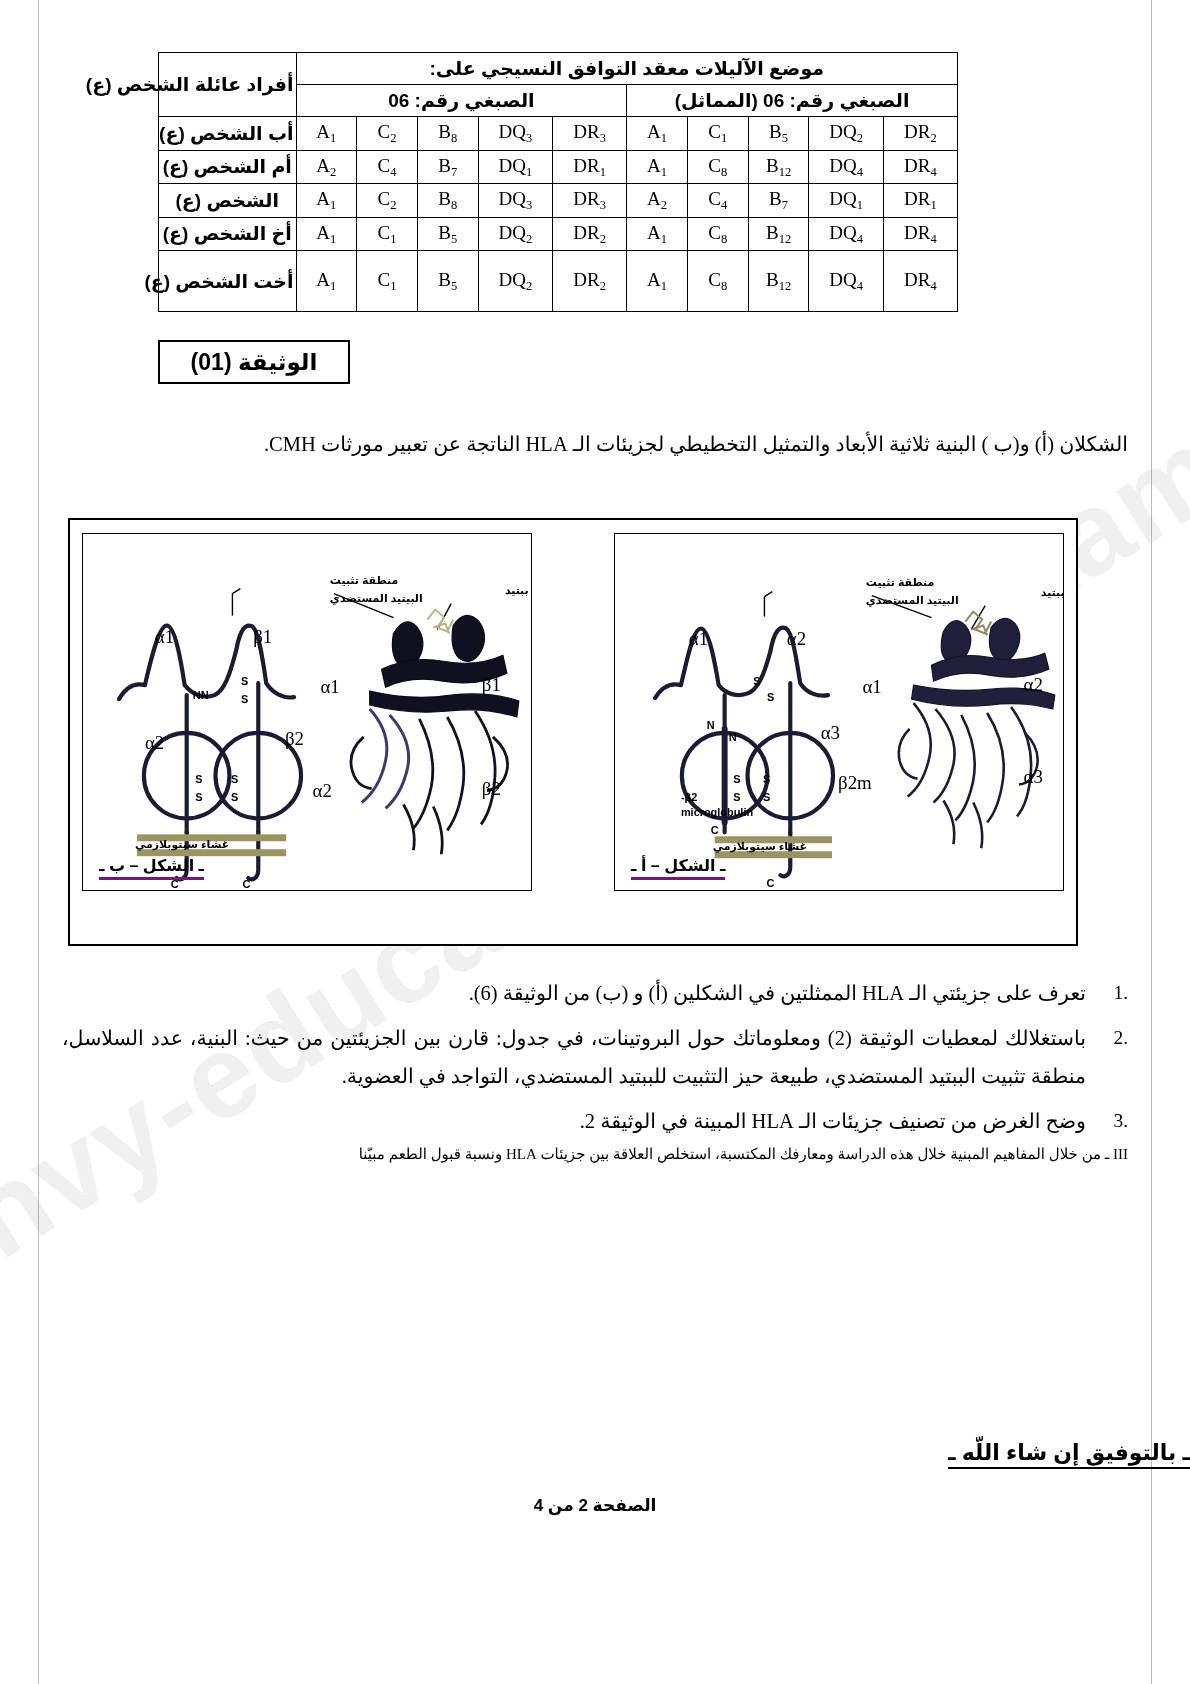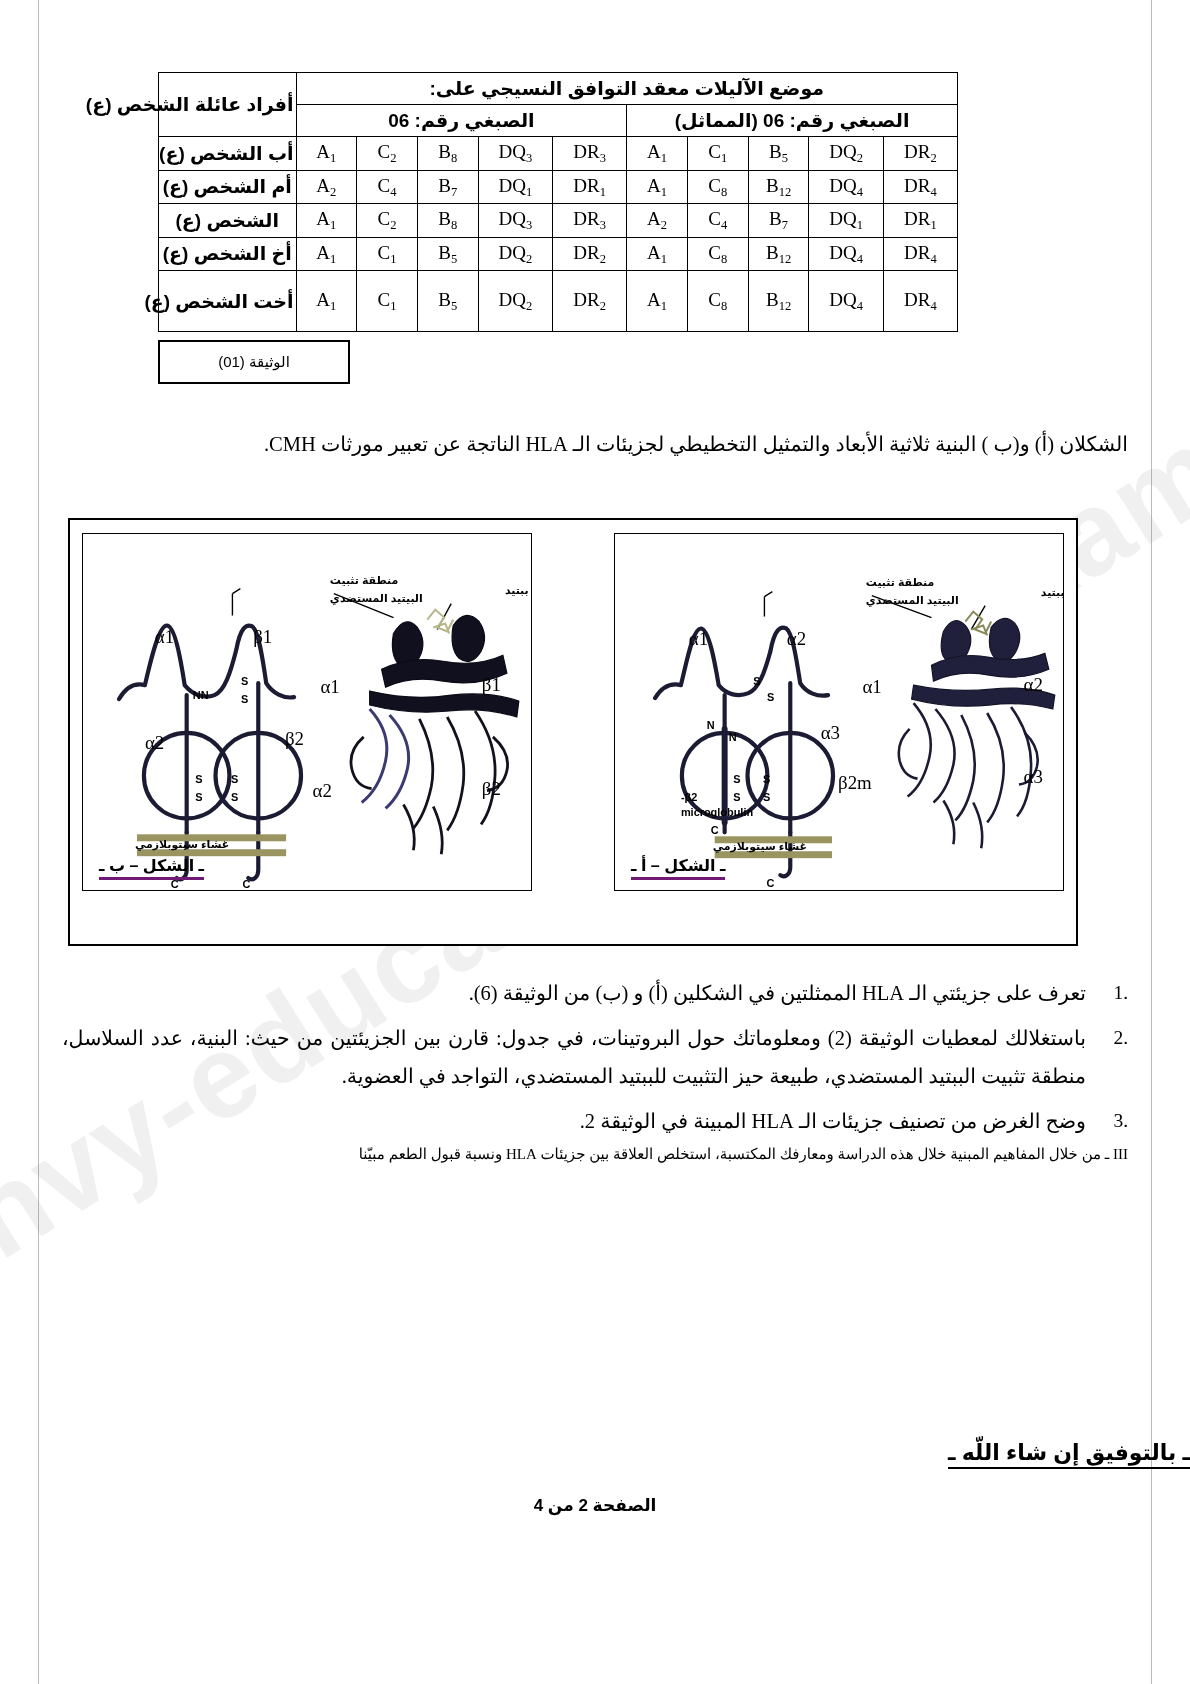--- a/index.html
+++ b/index.html
@@ -47,21 +47,20 @@
   }
 
   .content { position: relative; z-index: 2; }
 
   
   .doc1-wrap {
     position: absolute;
     top: 52px;
     left: 158px;
     width: 800px;
-    margin-top: 20px;
   }
   table.alleles {
     border-collapse: collapse;
     width: 100%;
     table-layout: fixed;
     font-family: "Liberation Serif", "DejaVu Serif", serif;
   }
   table.alleles td, table.alleles th {
     border: 1.6px solid #000;
     text-align: center;
@@ -107,22 +106,22 @@
     top: 340px;
     left: 158px;
     width: 188px;
     height: 40px;
     border: 2.2px solid #000;
     display: flex;
     align-items: center;
     justify-content: center;
     background: #fff;
     font-family: "Liberation Sans", "DejaVu Sans", sans-serif;
-    font-weight: 400;
-    font-size: 15px;
+    font-weight: 700;
+    font-size: 23px;
   }
 
   
   .para-II {
     position: absolute;
     top: 425px;
     right: 62px;
     left: 62px;
     text-align: justify;
     font-family: "Liberation Serif", "DejaVu Serif", serif;

